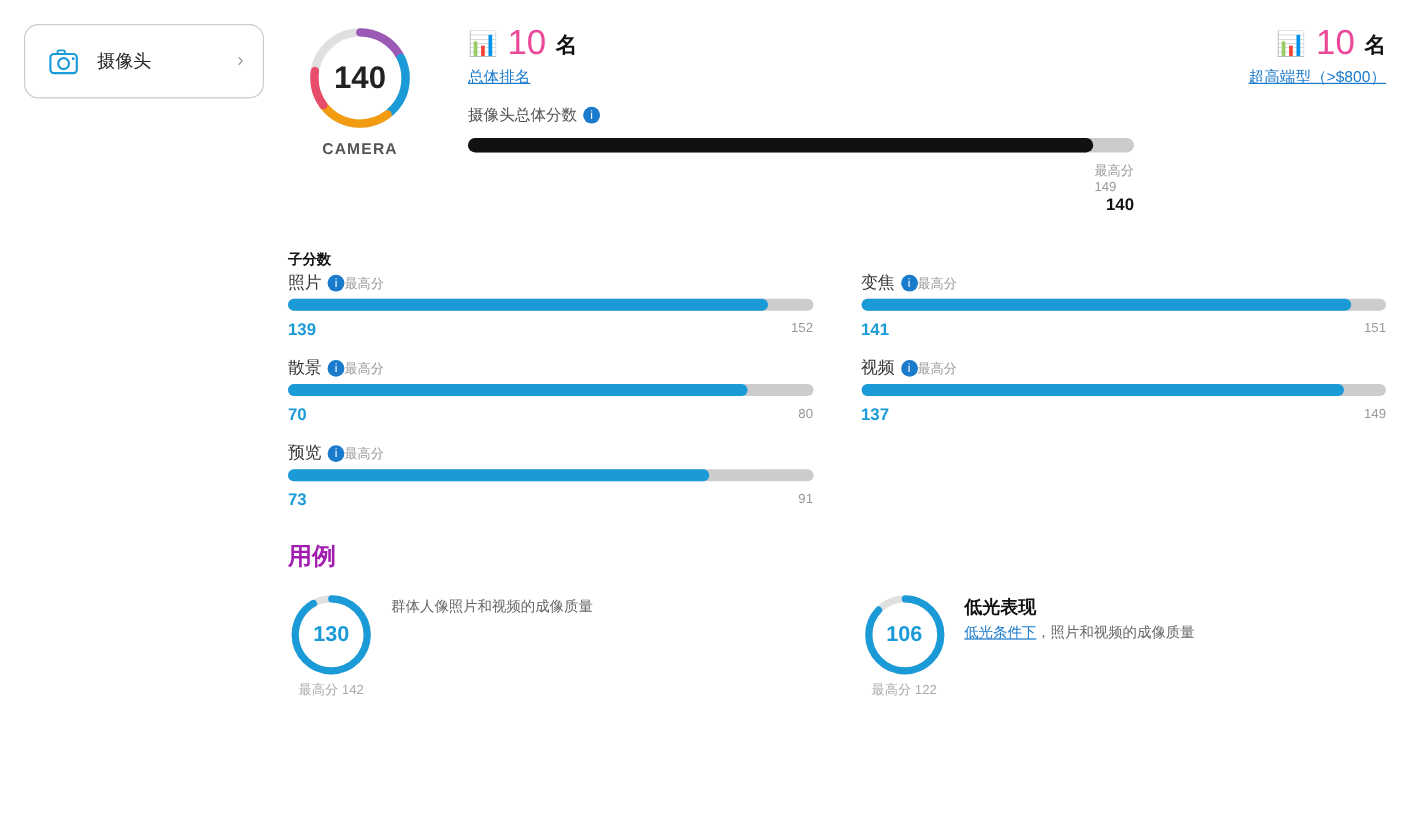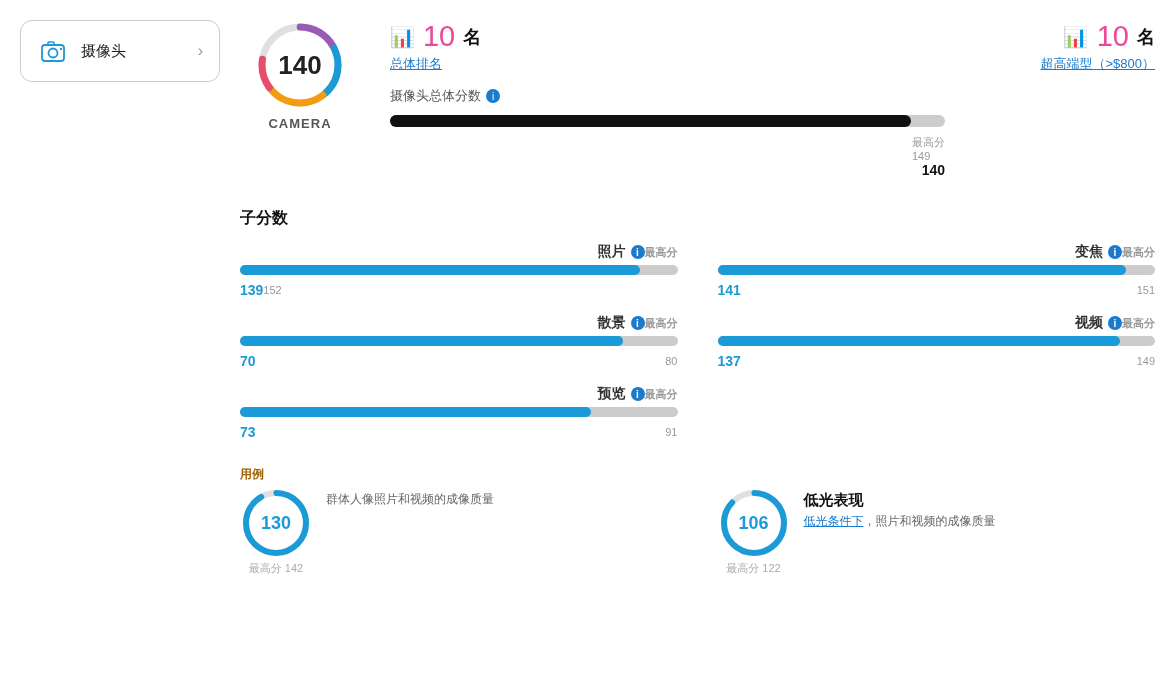--- a/index.html
+++ b/index.html
@@ -197,41 +197,40 @@
       color: #1a7acc;
       font-size: 13px;
       text-decoration: underline;
       cursor: pointer;
       display: block;
       text-align: right;
     }
 
     
     .subsection-title {
-      font-size: 16px;
+      font-size: 12px;
       font-weight: 600;
       color: #111;
-      margin: 10px 0 14px 0;
+      margin: 10px 0 2px 0;
     }
 
     .subscores-grid {
       display: grid;
       grid-template-columns: 1fr 1fr;
       gap: 0 40px;
     }
 
     .subscore-item {
       margin-bottom: 16px;
     }
     .subscore-header {
       display: flex;
-      justify-content: flex-end;
+      justify-content: flex-start;
       align-items: center;
       margin-bottom: 4px;
-      font-weight: bold;
     }
     .subscore-name {
       display: flex;
       align-items: center;
       gap: 5px;
       font-size: 14px;
       color: #333;
     }
     .subscore-max {
       font-size: 11px;
@@ -261,24 +260,24 @@
     }
     .subscore-value {
       font-size: 14px;
       font-weight: 700;
       color: #1a9ad7;
       text-align: right;
     }
 
     
     .usecases-title {
-      font-size: 12px;
+      font-size: 20px;
       font-weight: 600;
-      color: #a16207;
-      margin: 10px 0 4px 0;
+      color: #a21caf;
+      margin: 10px 0 16px 0;
     }
     .usecases-grid {
       display: grid;
       grid-template-columns: 1fr 1fr;
       gap: 0 40px;
     }
     .usecase-item {
       display: flex;
       align-items: flex-start;
       gap: 14px;
@@ -413,21 +412,21 @@
               <span class="info-icon">i</span>
             </div>
             <div class="subscore-max">
               <span>最高分</span>
             </div>
           </div>
           <div class="subscore-bar-container">
             <div class="subscore-bar-bg"></div>
             <div class="subscore-bar-fill" style="width: 91.4%"></div>
           </div>
-          <div style="display:flex;justify-content:flex-start;align-items:center;">
+          <div style="display:flex;justify-content:space-between;align-items:center;">
             <span class="subscore-value">139</span>
             <span style="font-size:11px;color:#999;">152</span>
           </div>
         </div>
 
         <div class="subscore-item">
           <div class="subscore-header">
             <div class="subscore-name">
               <span>散景</span>
               <span class="info-icon">i</span>

